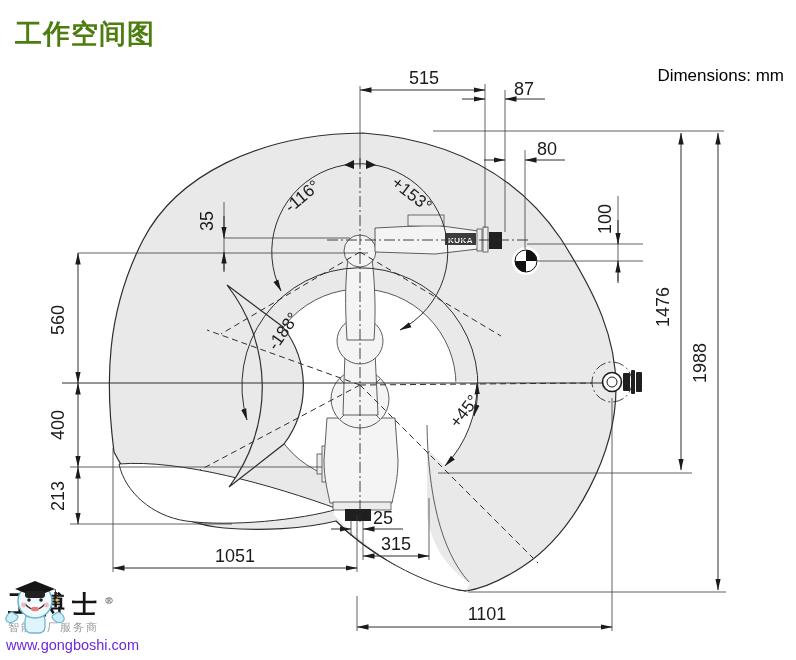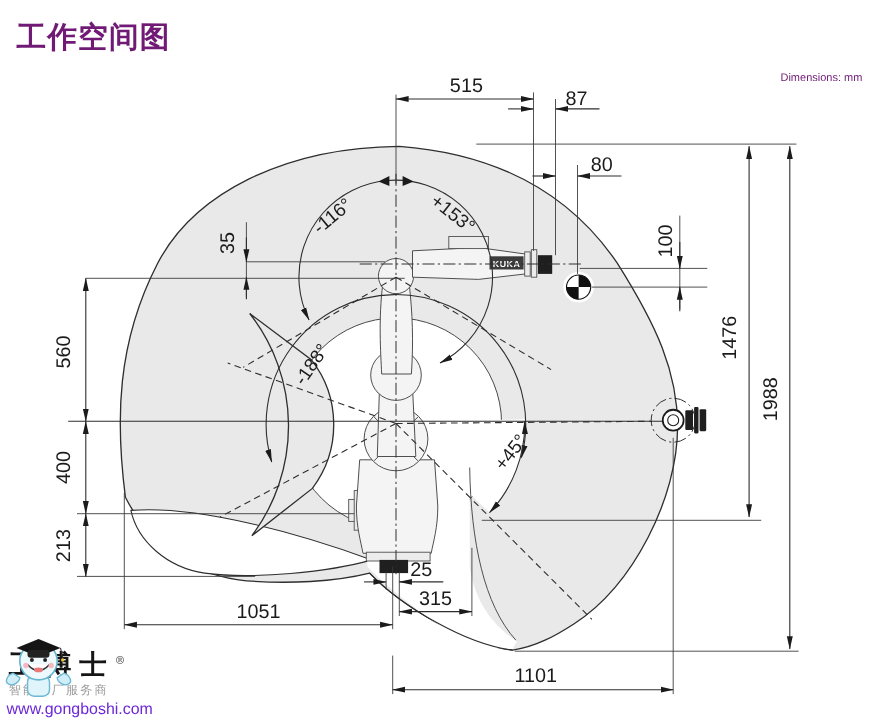--- a/index.html
+++ b/index.html
@@ -1,20 +1,20 @@
 <!DOCTYPE html>
 <html><head>
 <meta charset="utf-8">
 <style>
   html,body{margin:0;padding:0;background:#fff;}
   #stage{position:relative;width:796px;height:660px;background:#ffffff;overflow:hidden;
          font-family:"Liberation Sans",sans-serif;}
-  #title{position:absolute;left:15px;top:16px;font-size:27px;font-weight:bold;color:#701a75;
+  #title{position:absolute;left:15px;top:16px;font-size:27px;font-weight:bold;color:#4d7c0f;
          letter-spacing:1px;}
-  #units{position:absolute;right:12px;top:66px;font-size:10px;color:#701a75;}
+  #units{position:absolute;right:12px;top:66px;font-size:17px;color:#000000;}
   svg{position:absolute;left:0;top:0;}
   .ln{stroke:#2e2e2e;stroke-width:1;fill:none;}
   .thin{stroke:#3a3a3a;stroke-width:.8;fill:none;}
   .dsh{stroke:#2e2e2e;stroke-width:1;fill:none;stroke-dasharray:6,4;}
   .dd{stroke:#2e2e2e;stroke-width:.9;fill:none;stroke-dasharray:11,3,2,3;}
   .shape{fill:#e9e9e9;stroke:#2e2e2e;stroke-width:1.2;}
   .wh{fill:#ffffff;}
   .rb{fill:#f4f4f4;stroke:#4d4d4d;stroke-width:.9;}
   .rb2{fill:#ececec;stroke:#4d4d4d;stroke-width:.8;}
   .dark{fill:#1f1f1f;stroke:none;}

